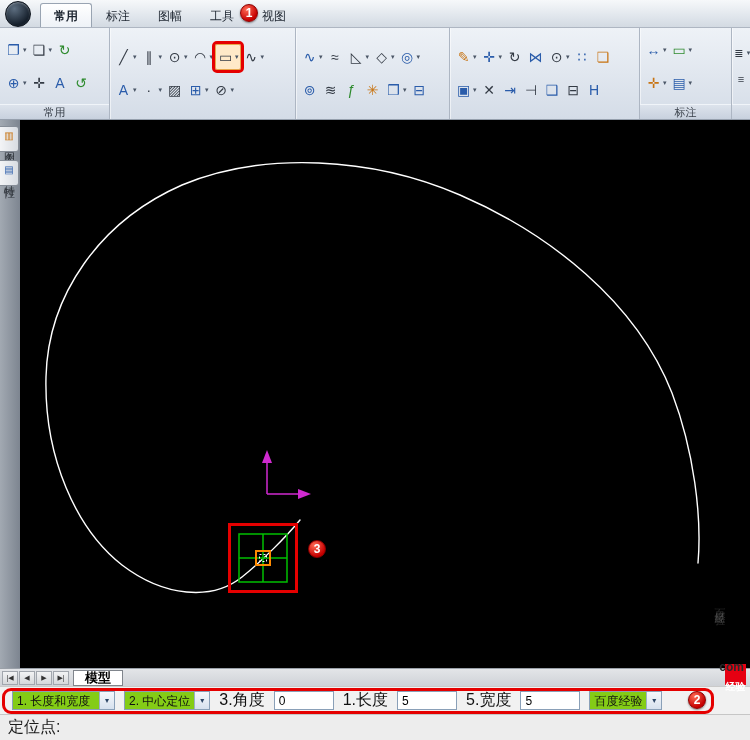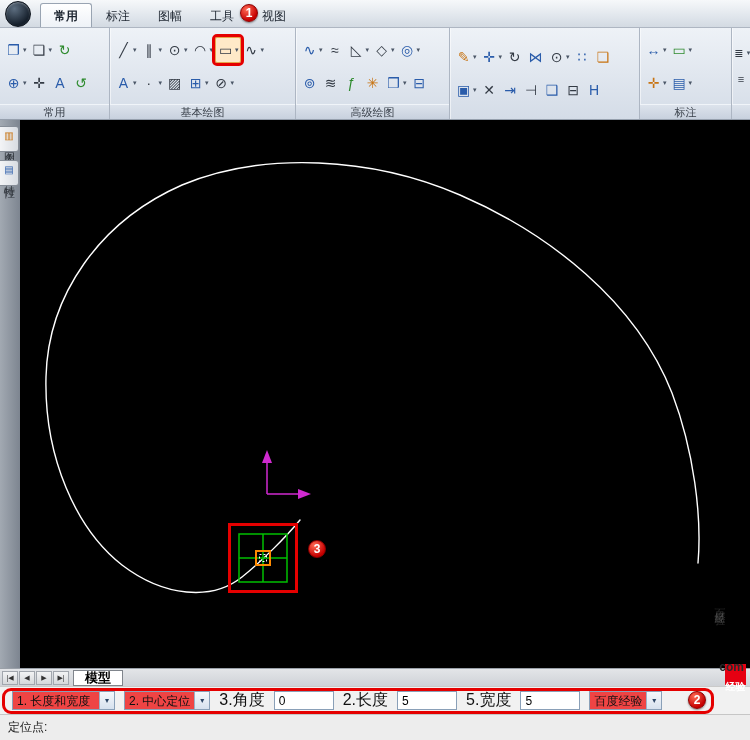--- a/index.html
+++ b/index.html
@@ -115,40 +115,40 @@
 
   
   .parambar {
     height:28px; position:relative; background:#f1f1f1; border-top:1px solid #cacaca;
   }
   .pframe {
     position:absolute; left:2px; top:1px; width:712px; height:26px;
     border:3px solid #e50000; border-radius:9px; z-index:30; pointer-events:none;
   }
   .pcontent { display:flex; align-items:center; height:100%; padding:0 12px; gap:9px; position:relative; z-index:1; }
-  .combo { display:flex; align-items:stretch; border:1px solid #8aa0b8; background:#ef4444; height:19px; }
+  .combo { display:flex; align-items:stretch; border:1px solid #8aa0b8; background:#84cc16; height:19px; }
   .combo .val { padding:1px 4px 0; font-size:12px; color:#111; white-space:nowrap; }
   .combo.w1 .val { min-width:86px; }
   .combo.w2 .val { min-width:68px; }
   .combo.w3 .val { min-width:52px; }
   .combo .dd {
     width:15px; background:linear-gradient(#f5f8fb,#d7e1ee);
     border-left:1px solid #9ab0c8; font-size:8px; color:#2c4precision;
     color:#2c4666; display:flex; align-items:center; justify-content:center;
   }
   .fld-label { font-size:16px; color:#111; white-space:nowrap; }
   .fld-input {
     width:60px; height:19px; border:1px solid #8aa0b8; background:#fff;
     font-size:12px; font-family:"Liberation Sans",sans-serif; padding:0 4px; color:#000;
   }
 
   
   .statusbar {
     height:26px; background:#ededed; border-top:1px solid #c6c6c6;
-    display:flex; align-items:center; padding-left:8px; font-size:12px; color:#1c1c1c;
+    display:flex; align-items:center; padding-left:8px; font-size:16px; color:#1c1c1c;
   }
 
   
   .wm-vert {
     position:absolute; right:23px; top:600px; writing-mode:vertical-rl;
     font-size:11px; color:rgba(110,110,110,.4); z-index:55; letter-spacing:2px;
   }
   .wm-box {
     position:absolute; right:4px; top:664px; width:21px; height:21px;
     background:#e60012; border-radius:0; color:#fff; font-size:10px; line-height:9px;
@@ -260,21 +260,20 @@
               <span class="ic">▨</span>
             </div>
             <div class="tool c-blue has-dd">
               <span class="ic">⊞</span>
             </div>
             <div class="tool has-dd">
               <span class="ic">⊘</span>
             </div>
           </div>
       </div>
-      <div class="glabel">基本绘图</div>
     </div>
 
     <div class="rgroup">
       <div class="rows">
         <div class="rrow">
 
         <div class="tool c-blue has-dd">
               <span class="ic">∿</span>
             </div>
             <div class="tool">
@@ -305,21 +304,20 @@
               <span class="ic">✳</span>
             </div>
             <div class="tool c-blue has-dd">
               <span class="ic">❒</span>
             </div>
             <div class="tool c-blue">
               <span class="ic">⊟</span>
             </div>
           </div>
       </div>
-      <div class="glabel">高级绘图</div>
     </div>
 
     <div class="rgroup">
       <div class="rows">
         <div class="rrow">
 
         <div class="tool c-orange has-dd">
               <span class="ic">✎</span>
             </div>
             <div class="tool c-blue has-dd">
@@ -476,21 +474,21 @@
       <div class="combo w1">
         <span class="val">1. 长度和宽度</span>
         <span class="dd">▾</span>
       </div>
       <div class="combo w2">
         <span class="val">2. 中心定位</span>
         <span class="dd">▾</span>
       </div>
       <span class="fld-label">3.角度</span>
       <input class="fld-input" value="0" style="">
-      <span class="fld-label">2.长度</span>
+      <span class="fld-label">1.长度</span>
       <input class="fld-input" value="5" style="">
       <span class="fld-label">5.宽度</span>
       <input class="fld-input" value="5" style="">
       <div class="combo w3">
         <span class="val">百度经验</span>
         <span class="dd">▾</span>
       </div>
     </div>
   </div>
 

